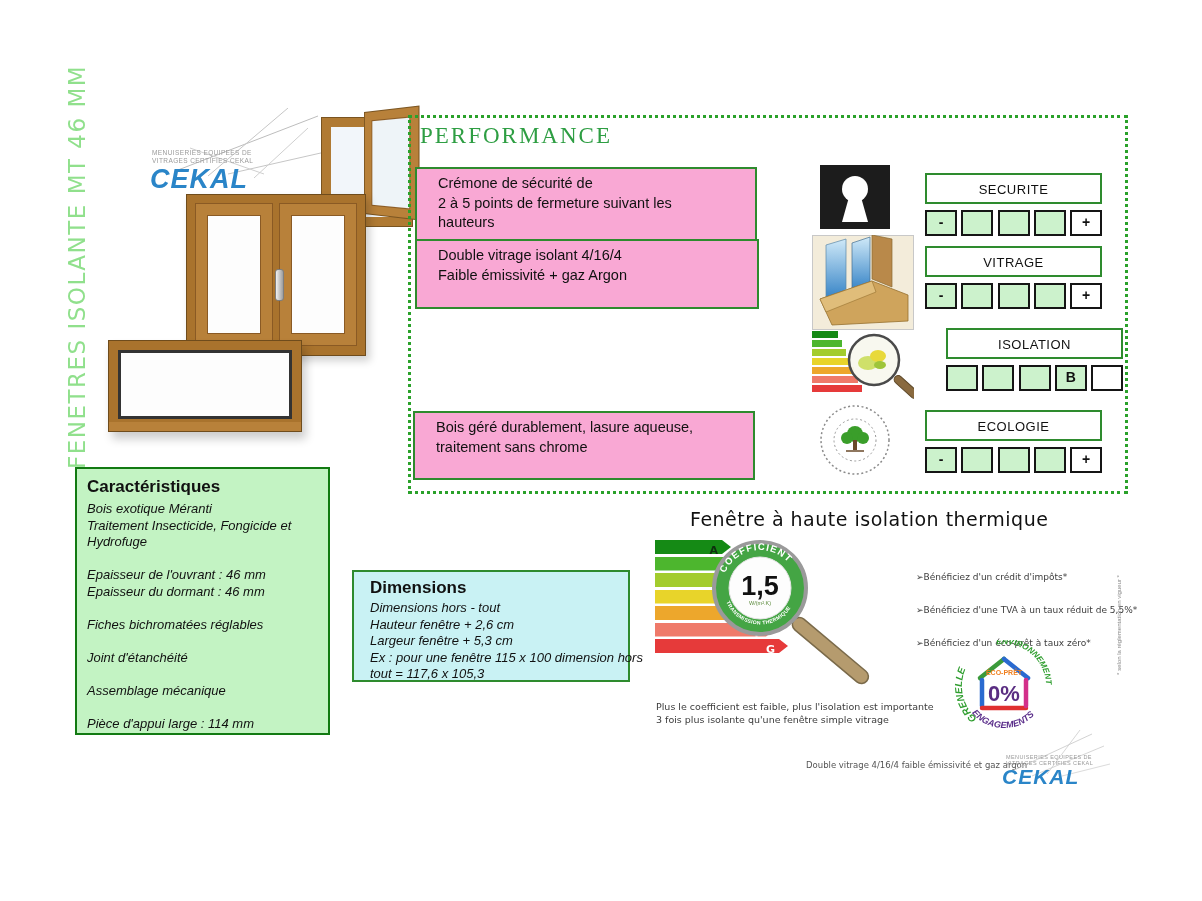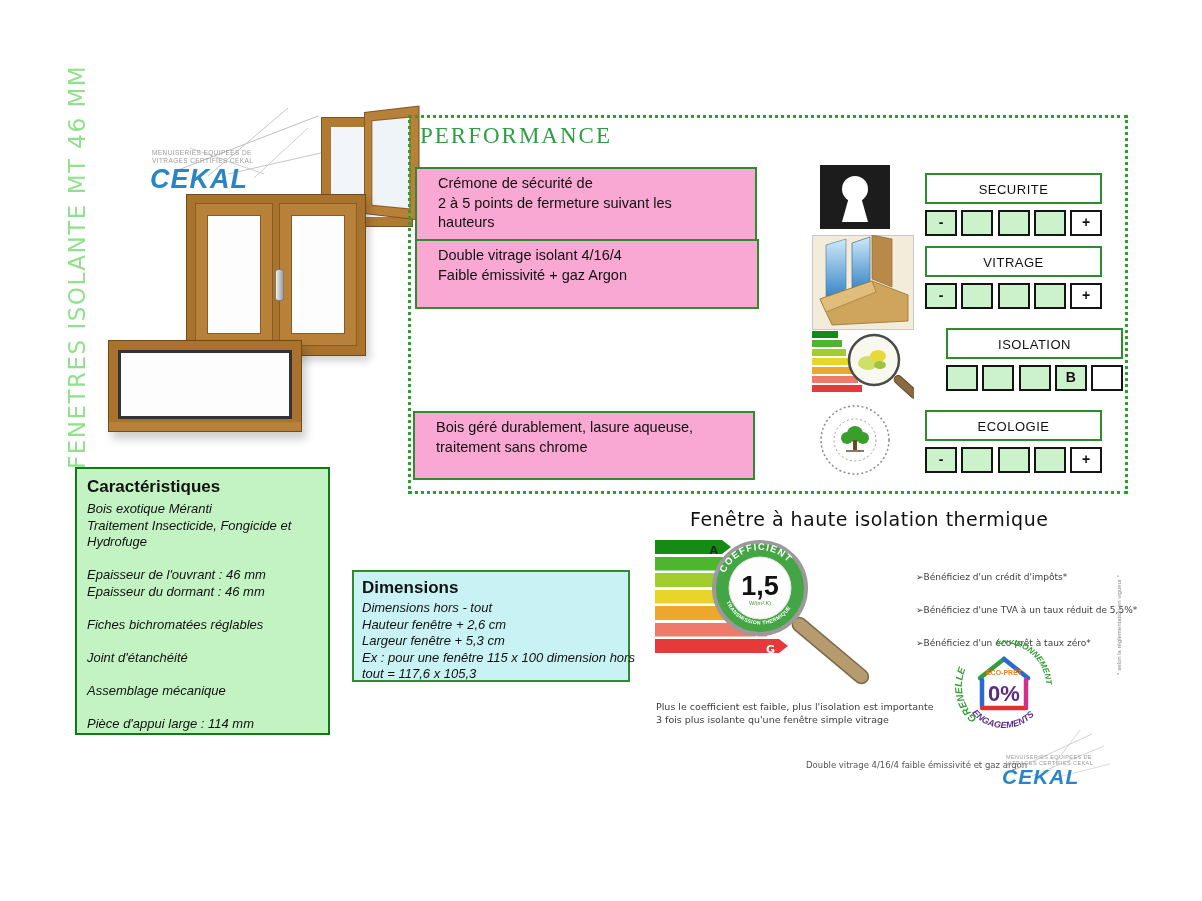--- a/index.html
+++ b/index.html
@@ -59,21 +59,21 @@
   .cells{display:flex;justify-content:space-between;margin-top:6px;}
   .cell{width:28px;height:22px;border:2px solid #151515;box-sizing:content-box;
         font-size:14px;font-weight:bold;text-align:center;line-height:21px;}
 
   
   #carac{left:75px;top:467px;width:255px;height:268px;background:#c3f3c3;border:2px solid #127a12;
          padding:8px 10px;box-sizing:border-box;}
   #carac .bt{font-size:17px;font-weight:bold;margin-bottom:4px;}
   .iline{font-style:italic;font-size:13px;min-height:16.5px;line-height:16.5px;white-space:nowrap;}
   #dims{left:352px;top:570px;width:278px;height:112px;background:#c9f2f4;border:2px solid #2e8b2e;
-        padding:6px 8px;box-sizing:border-box;}
+        padding:6px 16px;box-sizing:border-box;}
   #dims .bt{font-size:17px;font-weight:bold;margin-bottom:2px;}
 
   
   #th-title{left:690px;top:508px;width:400px;text-align:left;font-size:19px;letter-spacing:.5px;
             font-family:"DejaVu Sans",sans-serif;}
   #ebars{left:655px;top:540px;width:140px;}
   .ebar{height:14px;margin-bottom:2.5px;clip-path:polygon(0 0,calc(100% - 9px) 0,100% 50%,calc(100% - 9px) 100%,0 100%);
         text-align:right;}
   .ebar:nth-child(1){width:76px;} .ebar:nth-child(2){width:82px;} .ebar:nth-child(3){width:90px;}
   .ebar:nth-child(4){width:98px;} .ebar:nth-child(5){width:108px;} .ebar:nth-child(6){width:120px;}

